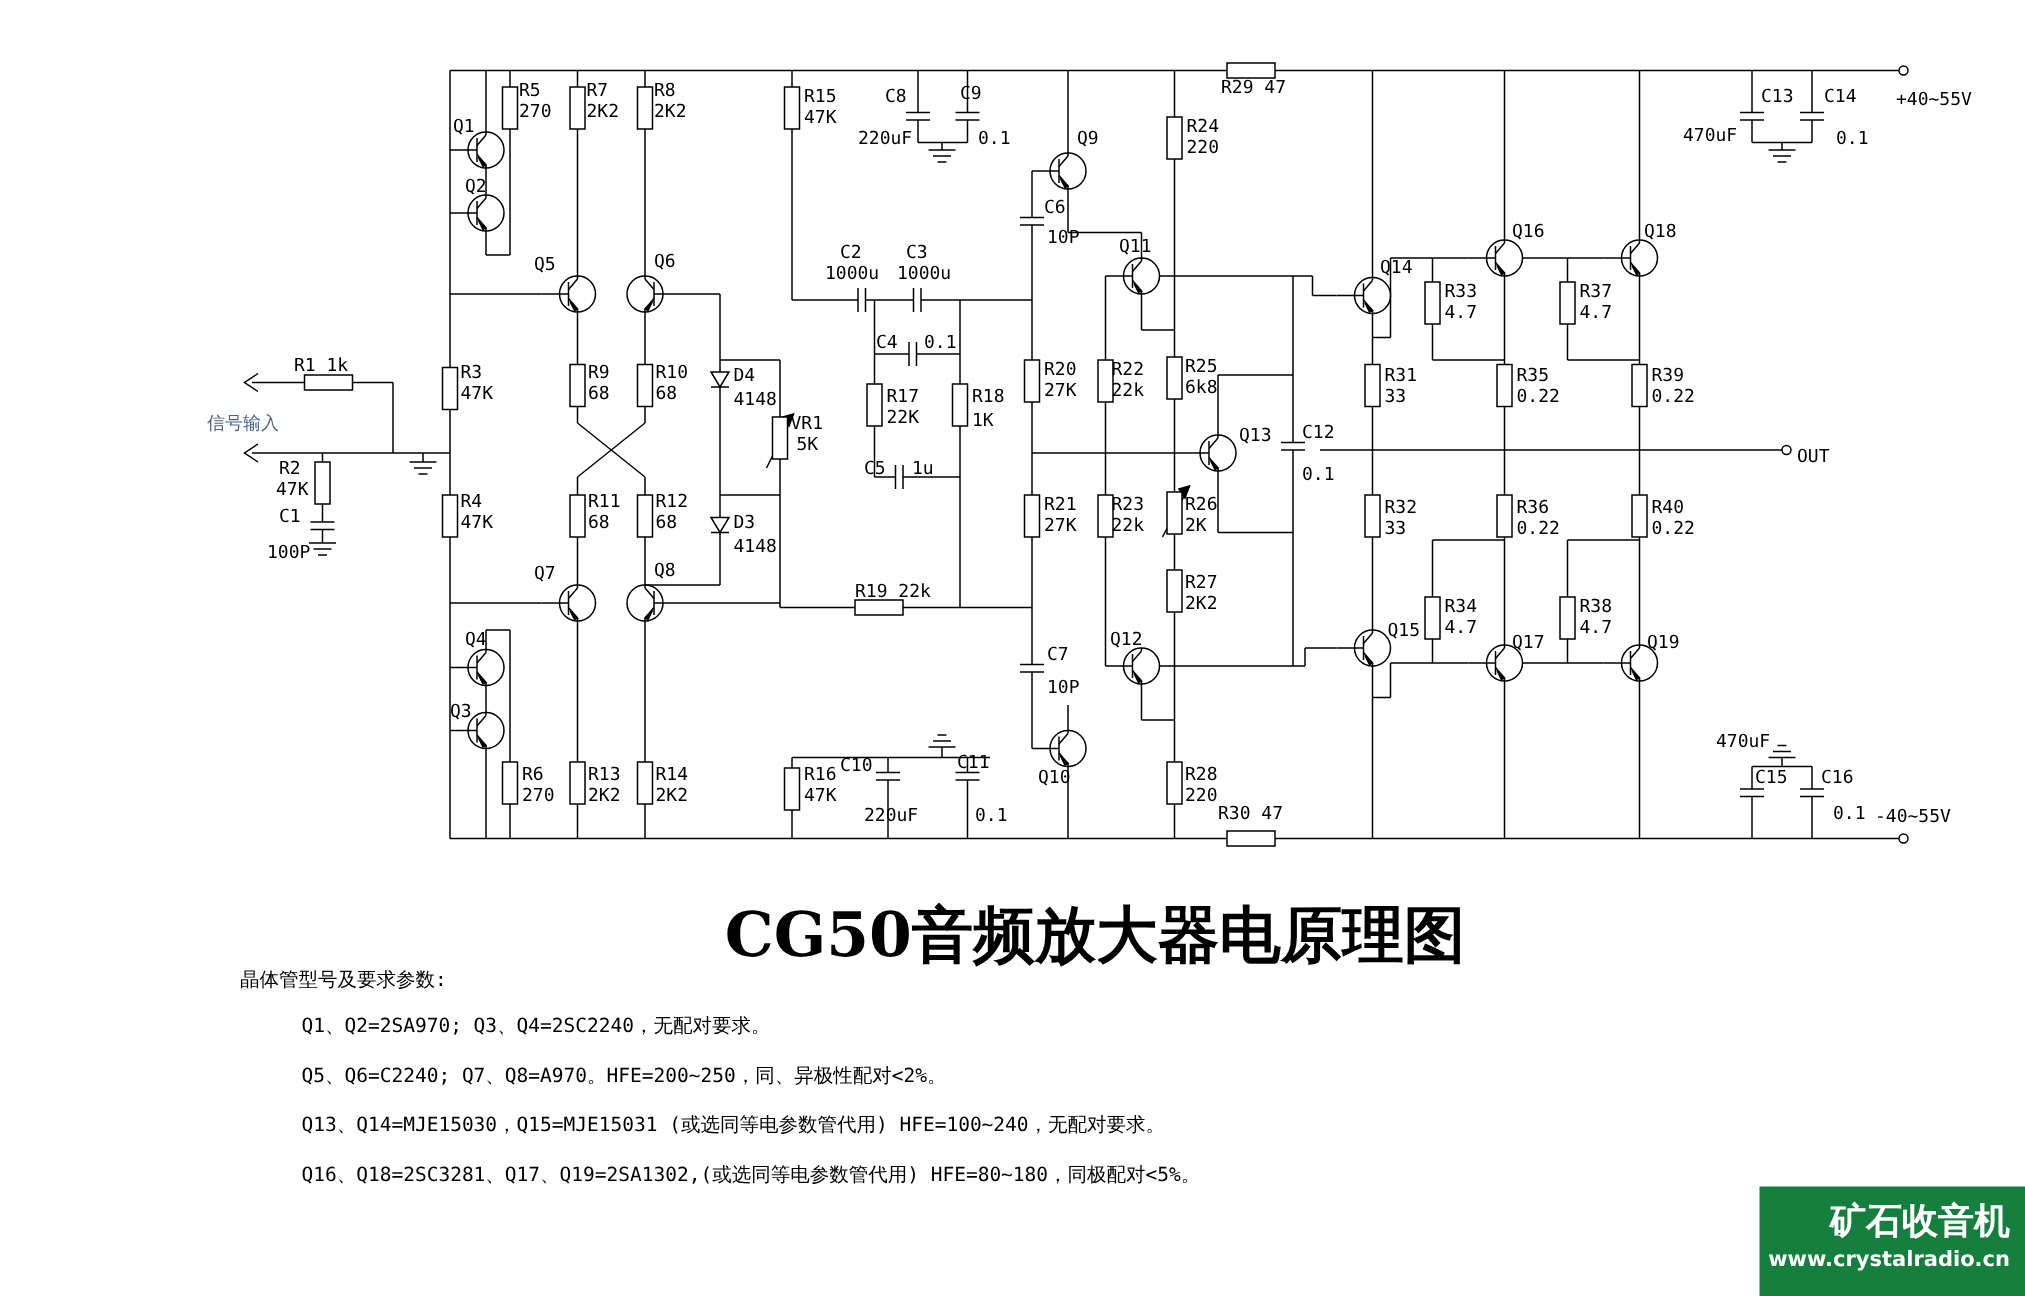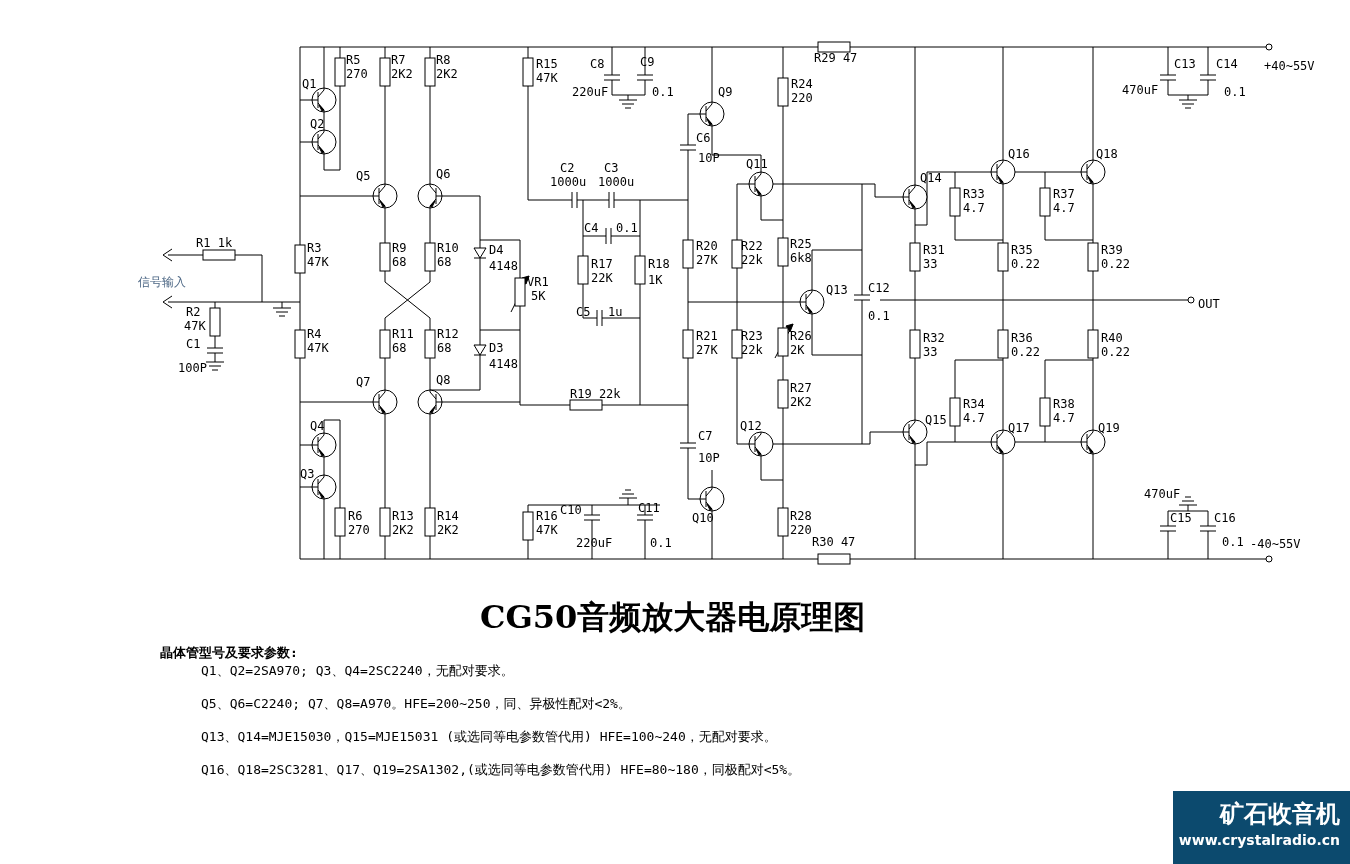--- a/index.html
+++ b/index.html
@@ -1,25 +1,25 @@
 <!DOCTYPE html>
 <html><head>
 <meta charset="utf-8">
 <style>
   html,body{margin:0;padding:0;background:#fff;}
   .page{position:relative;width:1350px;height:864px;background:#fff;overflow:hidden;
         font-family:"DejaVu Sans","Liberation Sans",sans-serif;}
   .schematic{position:absolute;left:0;top:0;}
-  .title{position:absolute;left:480px;top:596px;width:500px;text-align:left;
-         font-family:"DejaVu Serif","Liberation Serif",serif;font-size:32px;font-weight:bold;color:#000;}
+  .title{position:absolute;left:480px;top:596px;width:500px;text-align:center;
+         font-family:"DejaVu Serif","Liberation Serif",serif;font-size:41px;font-weight:bold;color:#000;}
   .notes{position:absolute;left:160px;top:644px;color:#000;
          font-family:"DejaVu Sans Mono","Liberation Mono",monospace;font-size:13px;}
-  .notes-heading{font-weight:bold;}
+  .notes-heading{font-weight:normal;margin-bottom:13px;}
   .notes-line{margin-bottom:15px;white-space:nowrap;margin-left:41px;}
-  .watermark{position:absolute;left:1173px;top:791px;width:177px;height:73px;background:#0c4a6e;color:#fff;
+  .watermark{position:absolute;left:1173px;top:791px;width:177px;height:73px;background:#15803d;color:#fff;
              box-sizing:border-box;padding:8px 10px 0 0;text-align:right;}
   .watermark-title{font-size:24px;font-weight:bold;line-height:30px;}
   .watermark-url{font-size:14px;font-weight:bold;line-height:22px;}
 </style>
 </head>
 <body>
 
 <div class="page">
 
 <svg class="schematic" width="1350" height="600" viewBox="0 0 1350 600" xmlns="http://www.w3.org/2000/svg">

